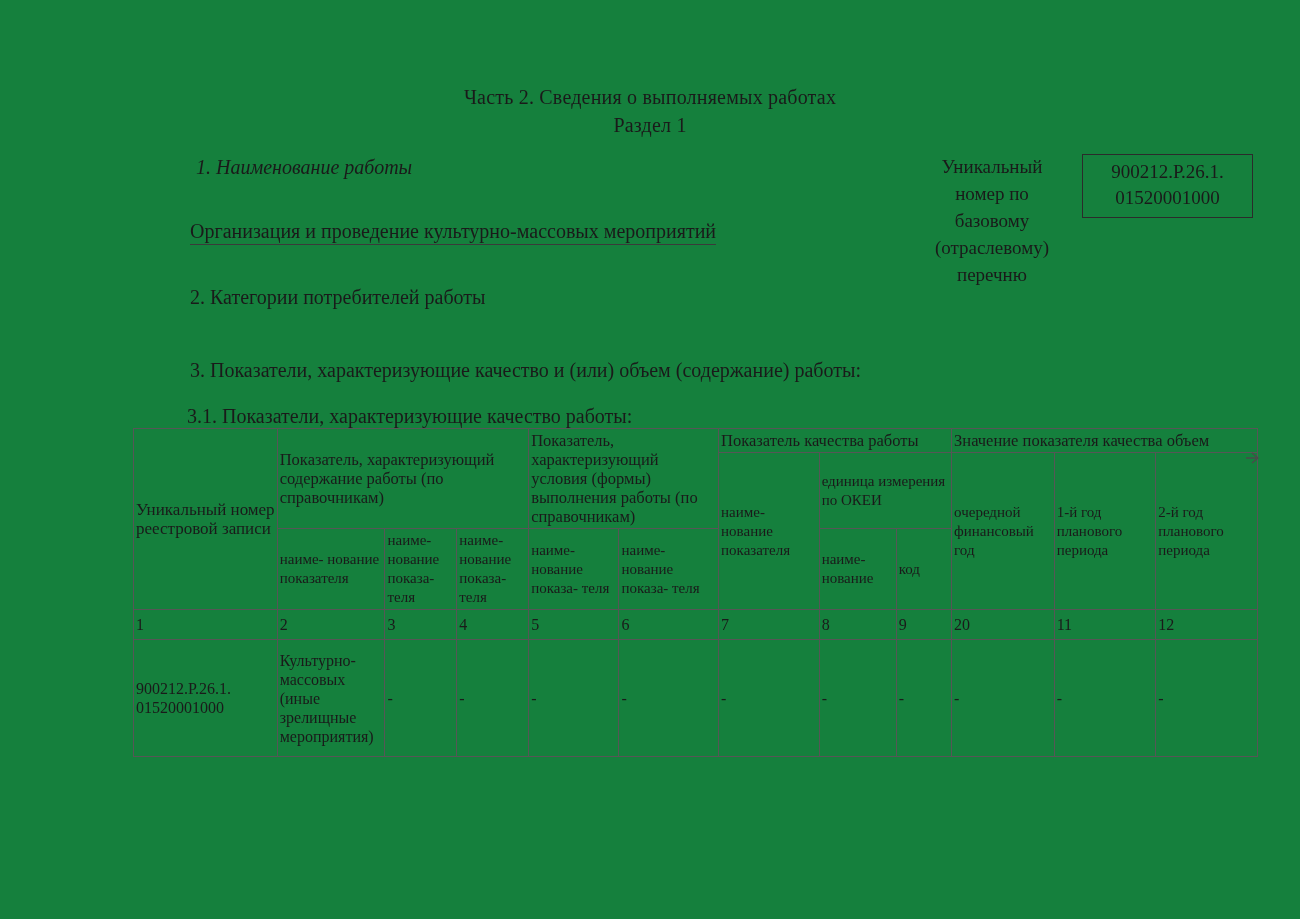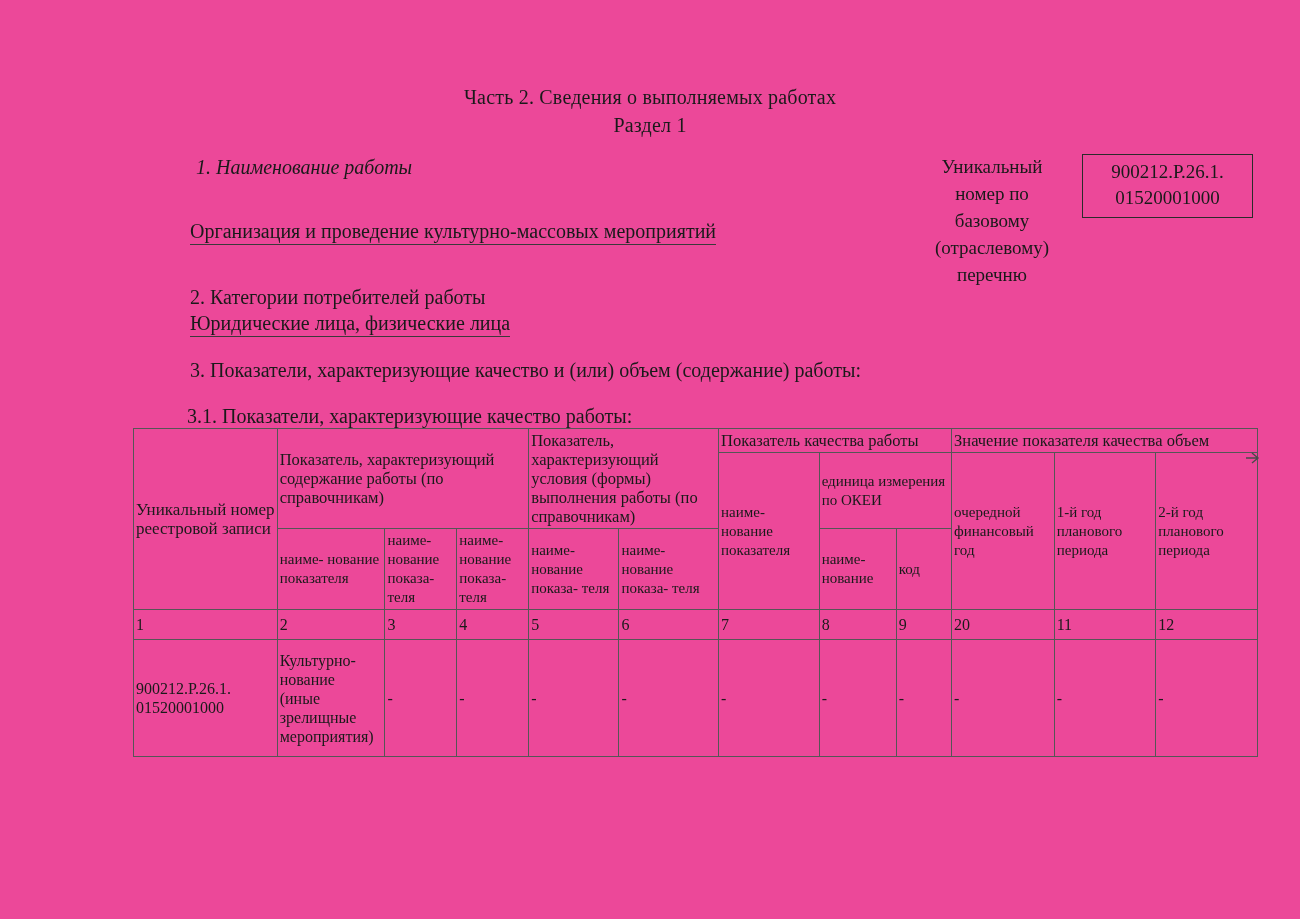--- a/index.html
+++ b/index.html
@@ -4,21 +4,21 @@
 <style>
   html, body {
     margin: 0;
     padding: 0;
     background: #ffffff;
   }
   #page {
     position: relative;
     width: 1300px;
     height: 919px;
-    background: #ec4899;
+    background: #15803d;
     font-family: "Liberation Serif", "DejaVu Serif", serif;
     color: #1a1a1a;
     overflow: hidden;
   }
 
   
   .doc-title {
     position: absolute;
     left: 0; right: 0;
     text-align: center;
@@ -134,21 +134,20 @@
     <div>базовому</div>
     <div>(отраслевому)</div>
     <div>перечню</div>
   </div>
   <div id="uniq-box">
     <div>900212.Р.26.1.</div>
     <div>01520001000</div>
   </div>
 
   <div class="para" style="left:190px; top:286px;">2. Категории потребителей работы</div>
-  <div class="underlined" style="left:190px; top:312px;">Юридические лица, физические лица</div>
 
   <div class="para" style="left:190px; top:359px;">3. Показатели, характеризующие качество и (или) объем (содержание) работы:</div>
   <div class="para" style="left:187px; top:405px;">3.1. Показатели, характеризующие качество работы:</div>
 
   <table id="qual-table">
     <colgroup>
       <col style="width:140px">
       <col style="width:105px">
       <col style="width:70px">
       <col style="width:70px">
@@ -205,21 +204,21 @@
         <td>12</td>
       </tr>
 
       <tr class="datarow">
         <td>
           <div>900212.Р.26.1.</div>
           <div>01520001000</div>
         </td>
         <td>
           <div>Культурно-</div>
-          <div>нование</div>
+          <div>массовых</div>
           <div>(иные</div>
           <div>зрелищные</div>
           <div>мероприятия)</div>
         </td>
         <td class="dash">-</td>
         <td class="dash">-</td>
         <td class="dash">-</td>
         <td class="dash">-</td>
         <td class="dash">-</td>
         <td class="dash">-</td>

